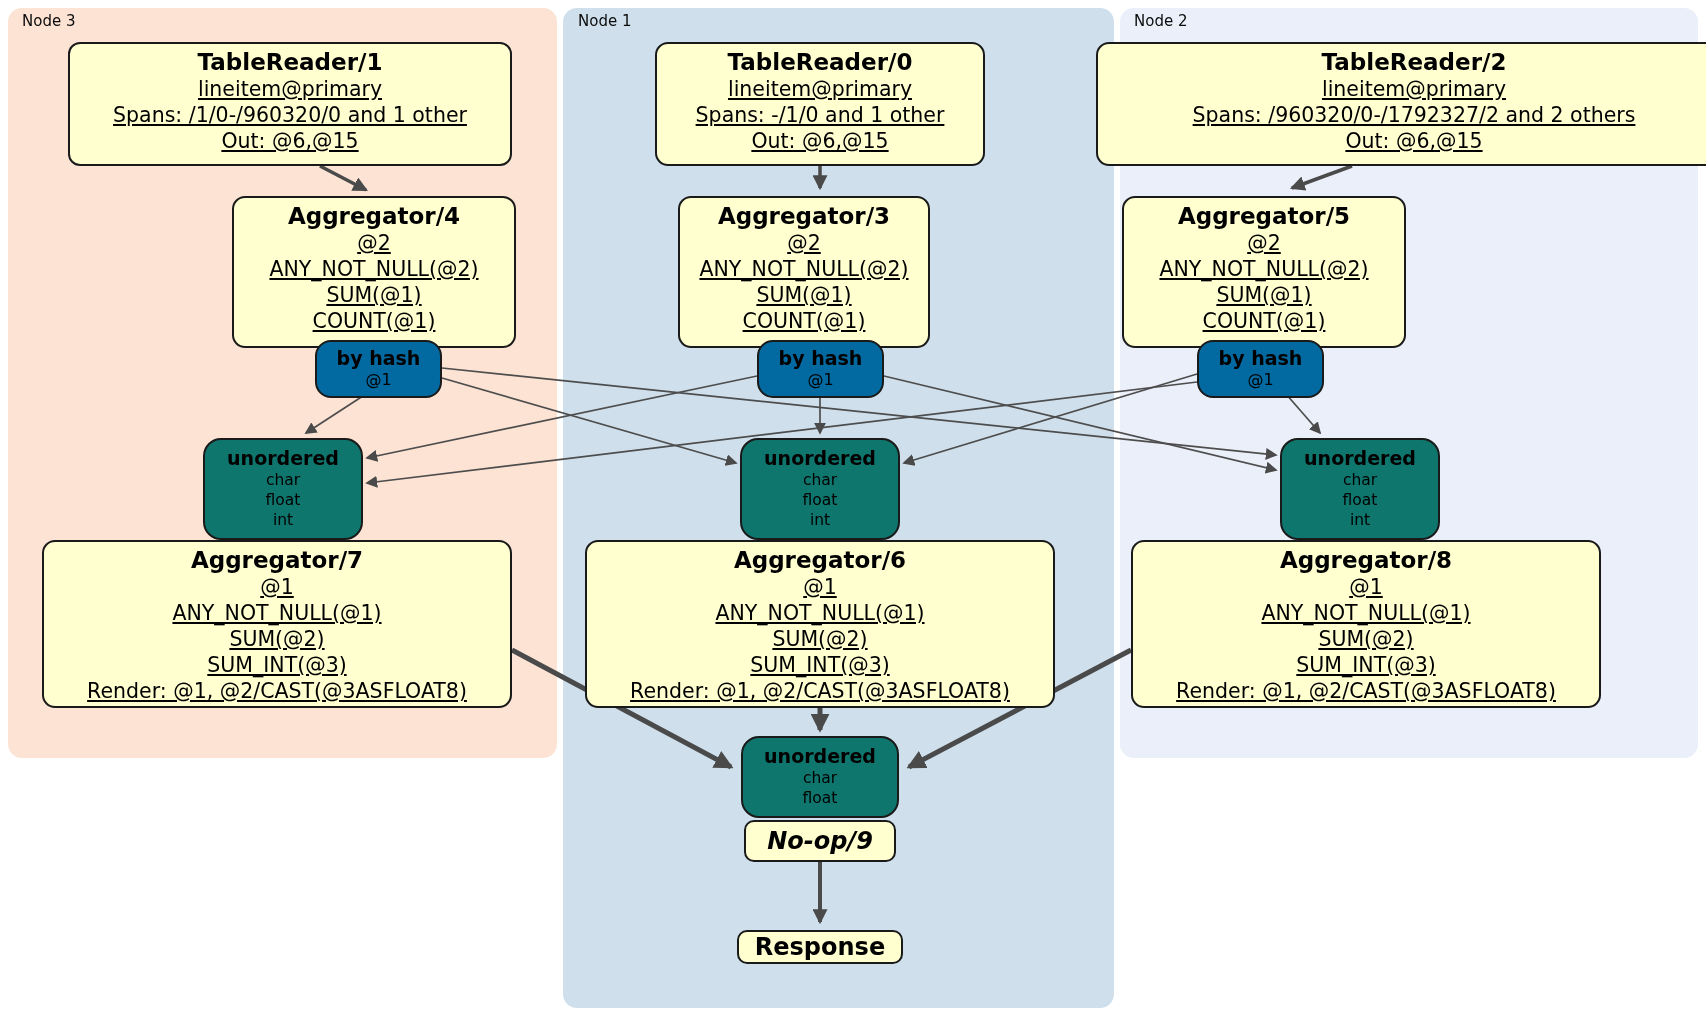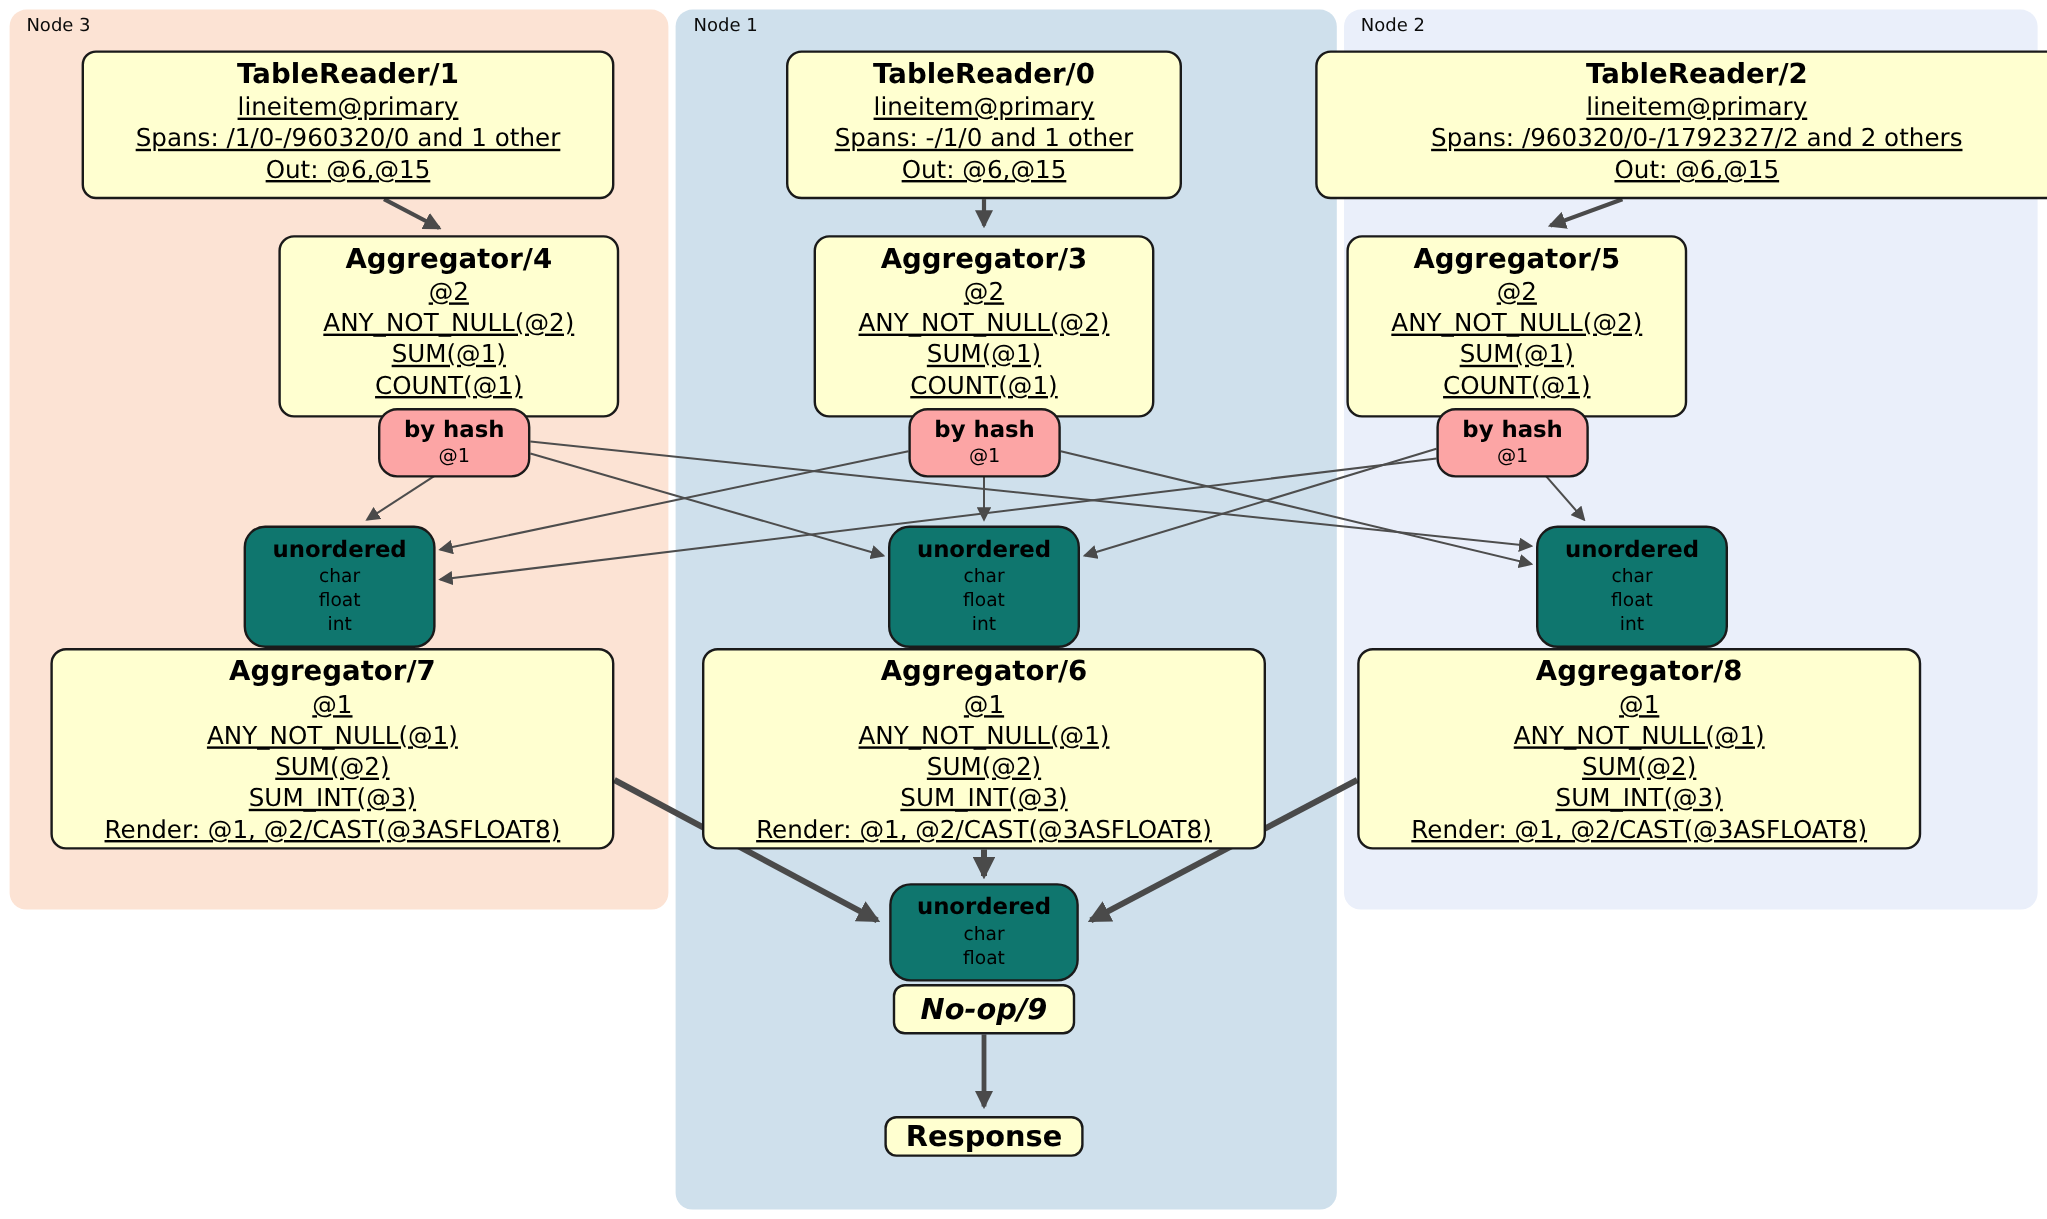--- a/index.html
+++ b/index.html
@@ -14,21 +14,21 @@
   .node-label{position:absolute;font-size:15px;color:#0b0b0b;z-index:3;}
   svg.edges{position:absolute;left:0;top:0;z-index:1;pointer-events:none;}
   .pbox{position:absolute;z-index:2;box-sizing:border-box;text-align:center;}
   .proc{
     background:#ffffd0;border:2px solid #1a1a1a;border-radius:13px;
     padding-top:5px;
   }
   .proc .box-title{font-size:23px;font-weight:700;line-height:27px;}
   .proc .box-row{font-size:20.5px;line-height:26px;text-decoration:underline;}
   .router{
-    background:#fca5a5;border:2px solid #1a1a1a;border-radius:16px;
+    background:#0369a1;border:2px solid #1a1a1a;border-radius:16px;
     padding-top:4px;z-index:3;
   }
   .router .box-title{font-size:19px;font-weight:700;line-height:24px;}
   .router .box-row{font-size:16px;line-height:20px;}
   .sync{
     background:#0f766e;border:2px solid #1a1a1a;border-radius:18px;
     padding-top:6px;
   }
   .sync .box-title{font-size:19px;font-weight:700;line-height:24px;}
   .sync .box-row{font-size:15.5px;line-height:20px;}
@@ -126,21 +126,21 @@
     <div class="box-row">Render: @1, @2/CAST(@3ASFLOAT8)</div>
   </div>
 
   <div class="pbox proc" style="left:655px;top:42px;width:330px;height:124px;">
     <div class="box-title">TableReader/0</div>
     <div class="box-row">lineitem@primary</div>
     <div class="box-row">Spans: -/1/0 and 1 other</div>
     <div class="box-row">Out: @6,@15</div>
   </div>
 
-  <div class="pbox proc" style="left:678px;top:196px;width:284px;height:152px;">
+  <div class="pbox proc" style="left:678px;top:196px;width:252px;height:152px;">
     <div class="box-title">Aggregator/3</div>
     <div class="box-row">@2</div>
     <div class="box-row">ANY_NOT_NULL(@2)</div>
     <div class="box-row">SUM(@1)</div>
     <div class="box-row">COUNT(@1)</div>
   </div>
 
   <div class="pbox router" style="left:757px;top:340px;width:127px;height:58px;">
     <div class="box-title">by hash</div>
     <div class="box-row">@1</div>

